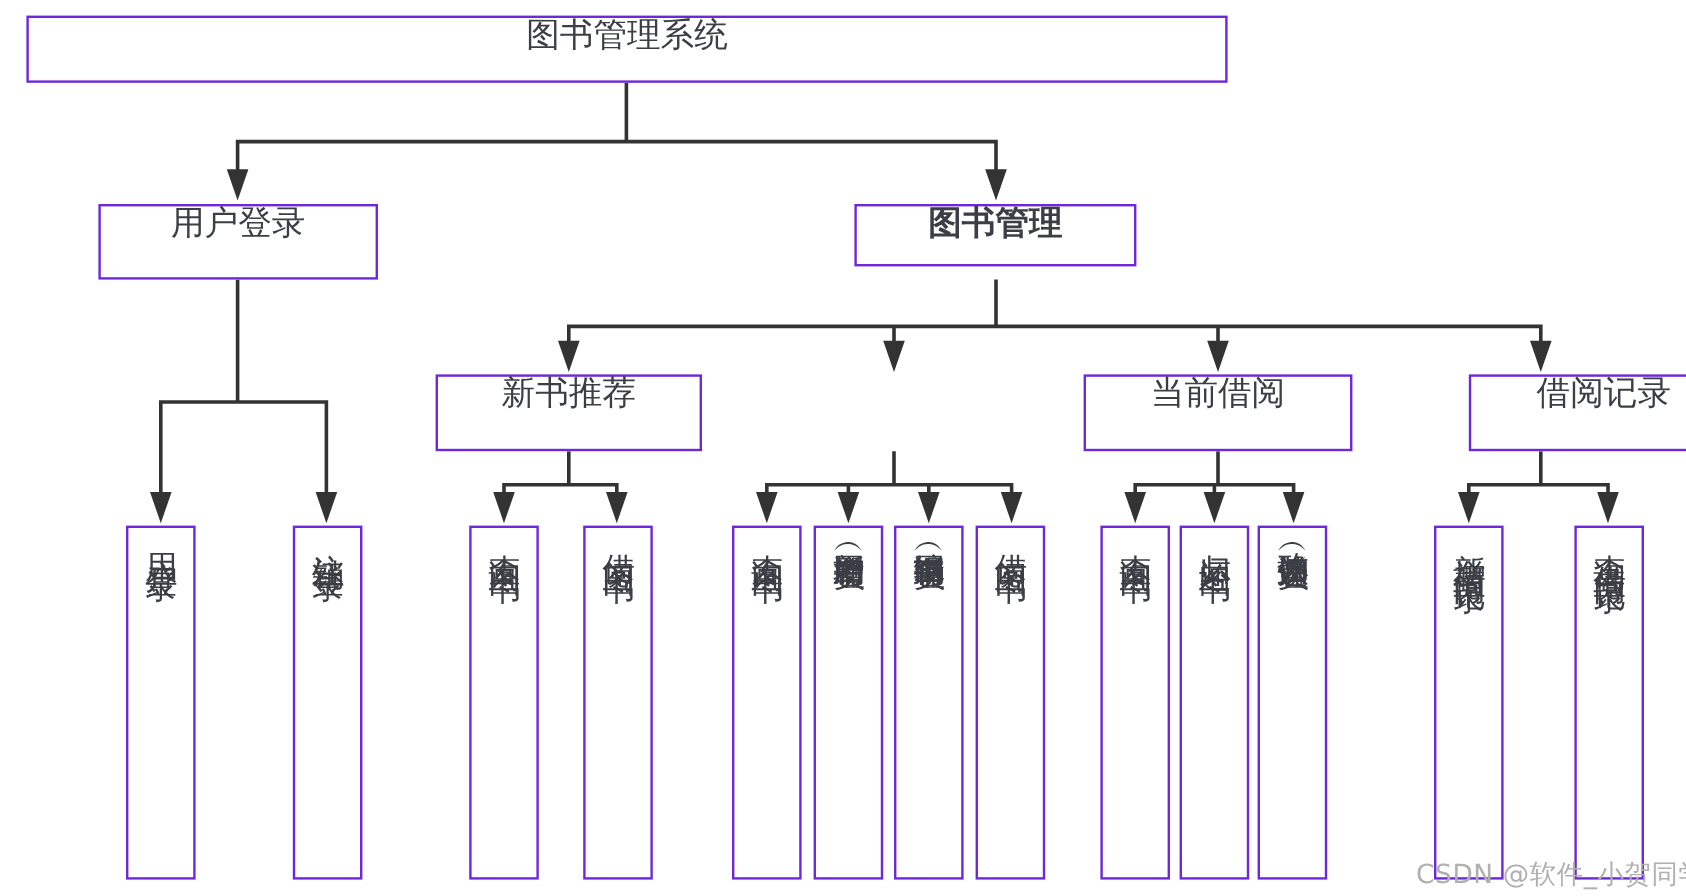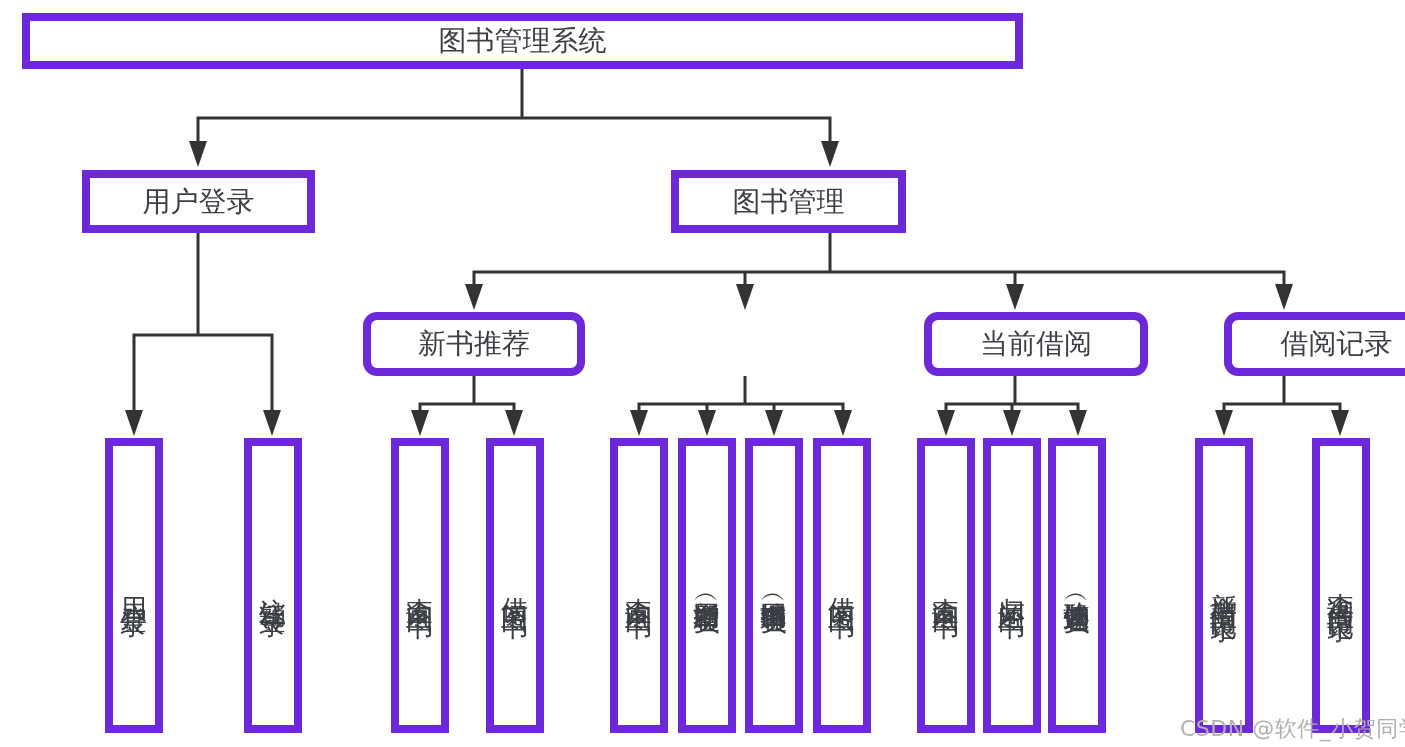--- a/index.html
+++ b/index.html
@@ -17,37 +17,36 @@
   }
   .connectors {
     position: absolute;
     left: 0; top: 0;
     width: 1405px;
     height: 747px;
   }
   .box {
     position: absolute;
     box-sizing: border-box;
-    border: 8px solid #6d28d9;
+    border: 2px solid #6d28d9;
     background: #ffffff;
     display: flex;
-    align-items: center;
     justify-content: center;
     color: #3b3e44;
     font-size: 28px;
     line-height: 1;
     white-space: nowrap;
   }
   .root-box   { left: 22px;  top: 13px;  width: 1001px; height: 56px; }
   .l2a        { left: 82px;  top: 170px; width: 233px;  height: 63px; }
-  .l2b        { left: 671px; top: 170px; width: 235px;  height: 63px; }
-  .l3         { top: 312px; height: 64px; border-radius: 14px; }
+  .l2b        { left: 712px; top: 170px; width: 235px;  height: 52px; font-weight: bold; }
+  .l3         { top: 312px; height: 64px; }
   .l3a { left: 363px;  width: 222px; }
   .l3b { left: 633px;  width: 224px; }
-  .l3c { left: 903px;  width: 224px; margin-left: 21px; }
+  .l3c { left: 903px;  width: 224px; }
   .l3d { left: 1224px; width: 225px; }
   .leaf {
     top: 438px;
     width: 58px;
     height: 295px;
     font-size: 27px;
   }
   .leaf span {
     writing-mode: vertical-rl;
     text-orientation: mixed;

